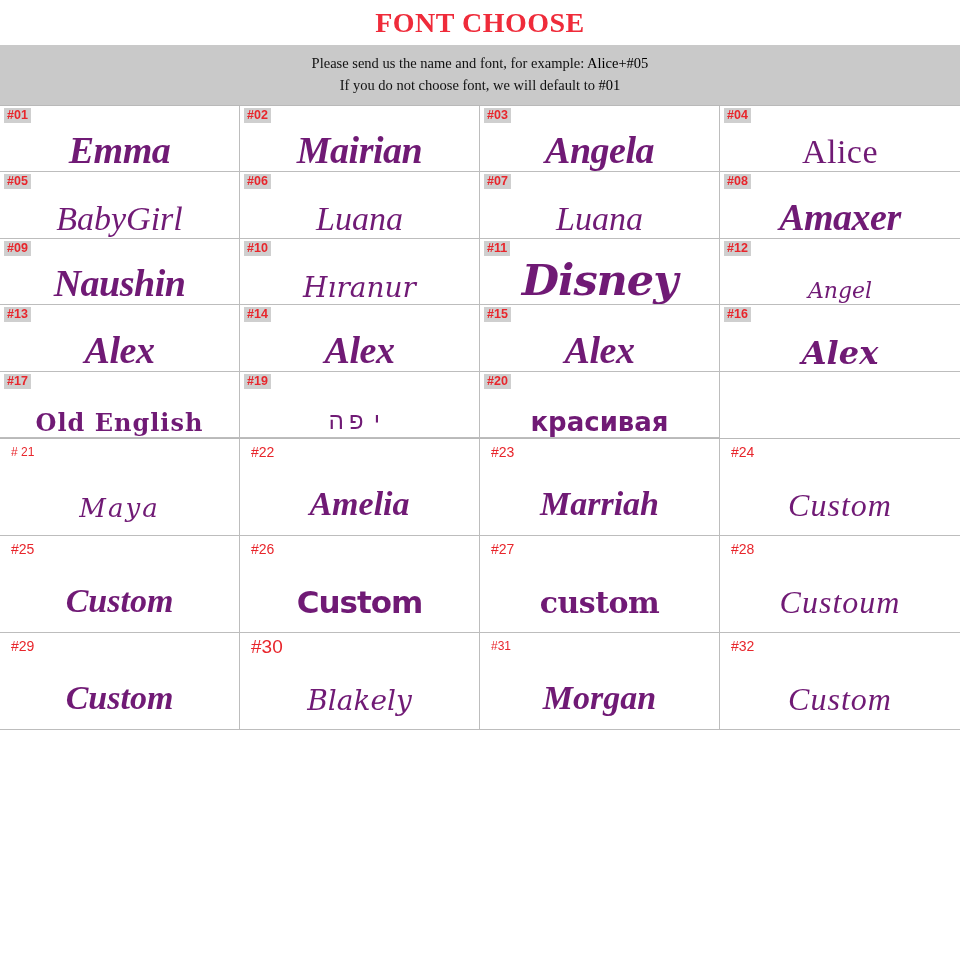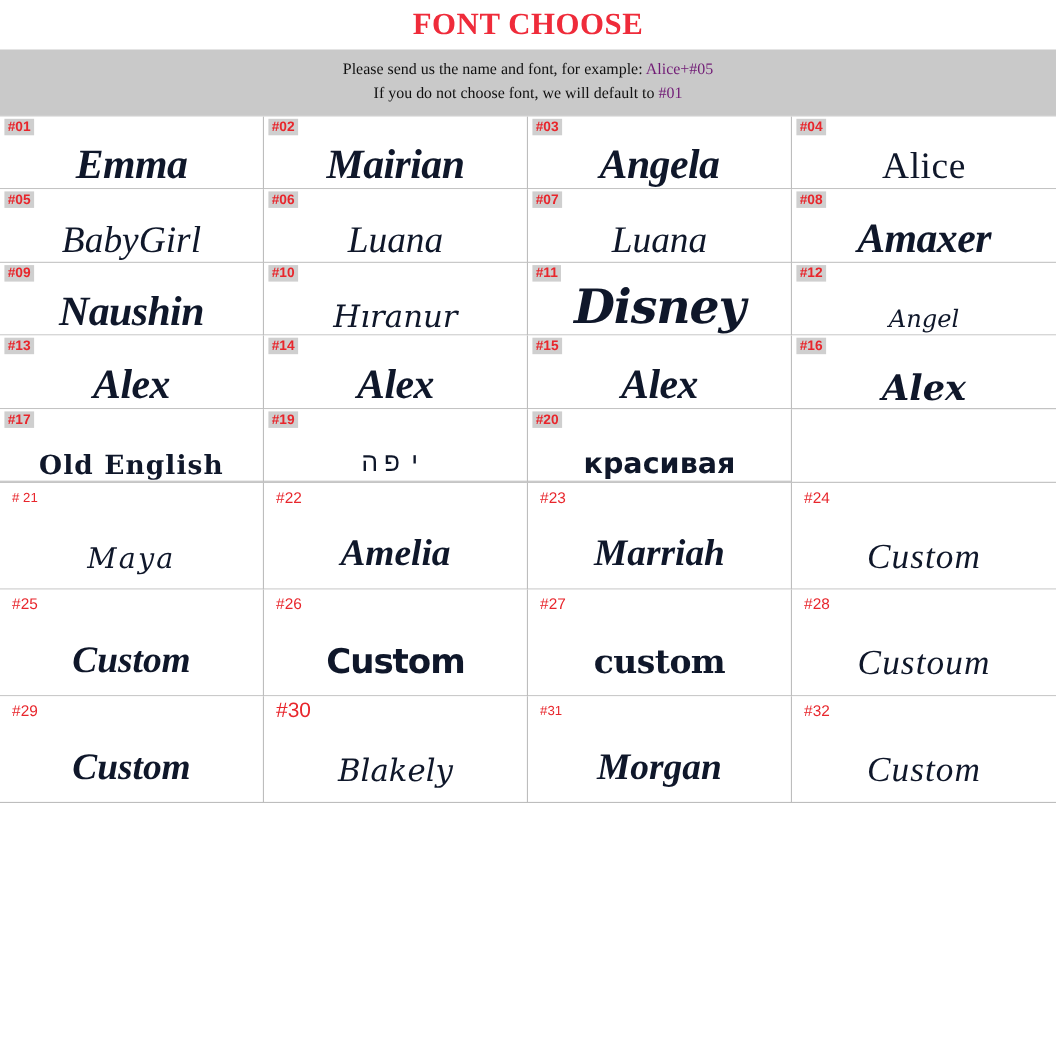--- a/index.html
+++ b/index.html
@@ -36,21 +36,21 @@
   .instructions {
     background: #c9c9c9;
     padding: 7px 0 8px 0;
     text-align: center;
     font-family: "Liberation Serif", serif;
     font-size: 14.5px;
     color: #111;
     line-height: 1.55;
   }
   .instructions .hl {
-    color: #701a75;
+    color: #000000;
   }
   
   .grid {
     display: grid;
     grid-template-columns: repeat(4, 1fr);
     border-top: 1px solid #b9b9b9;
   }
   .cell {
     position: relative;
     height: 65.5px;
@@ -90,21 +90,21 @@
     background: transparent;
     font-size: 12px;
     font-weight: normal;
   }
   .sample {
     position: absolute;
     left: 0;
     right: 0;
     bottom: 2px;
     text-align: center;
-    color: #0f172a;
+    color: #701a75;
     white-space: nowrap;
     line-height: 1;
   }
   
   .f-script-bold {
     font-family: "Liberation Serif", serif;
     font-style: italic;
     font-weight: bold;
     font-size: 38px;
     letter-spacing: -0.5px;

